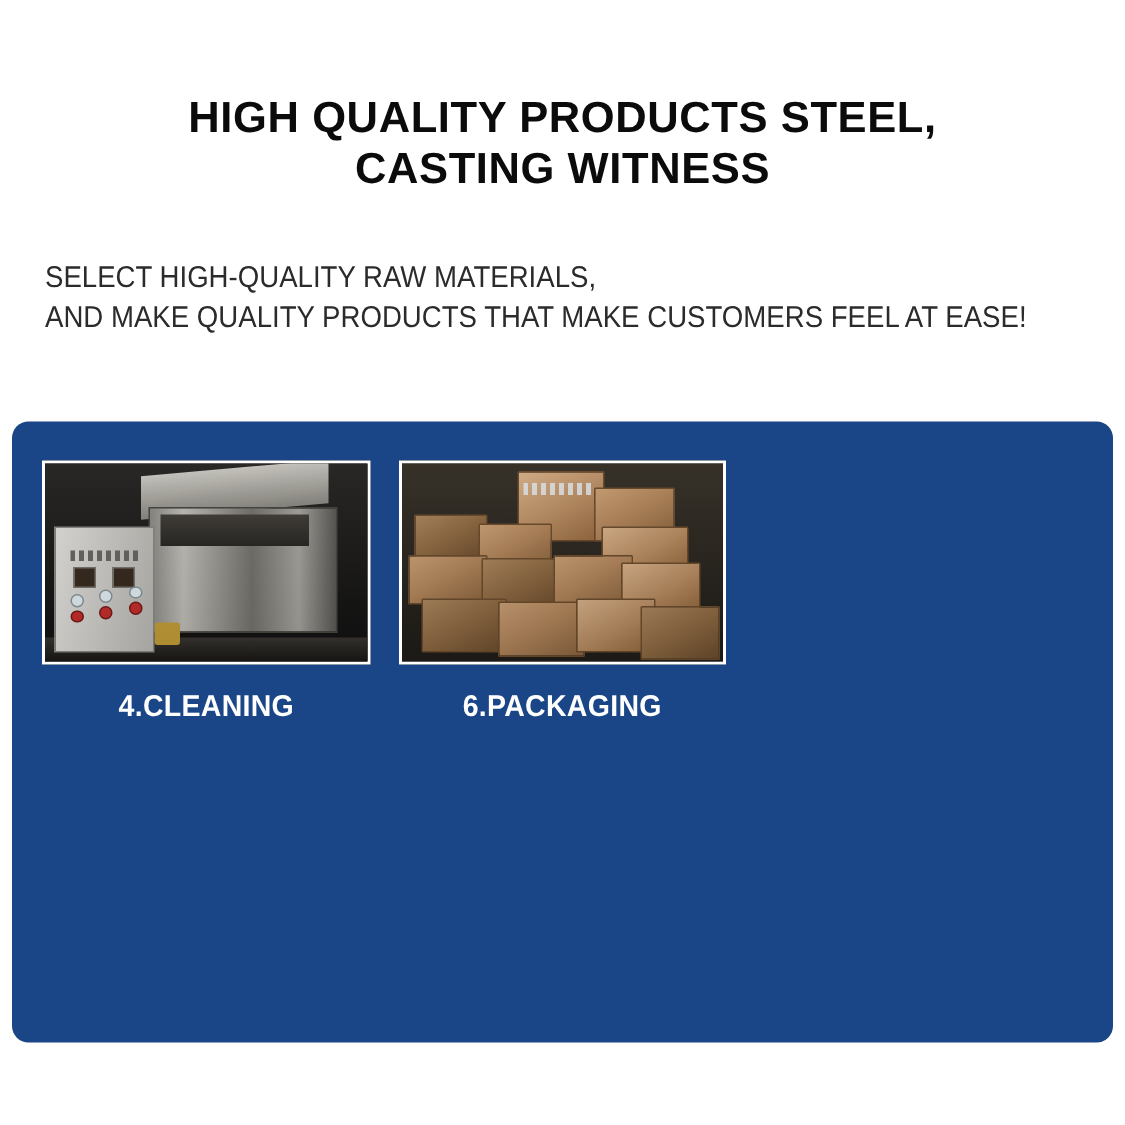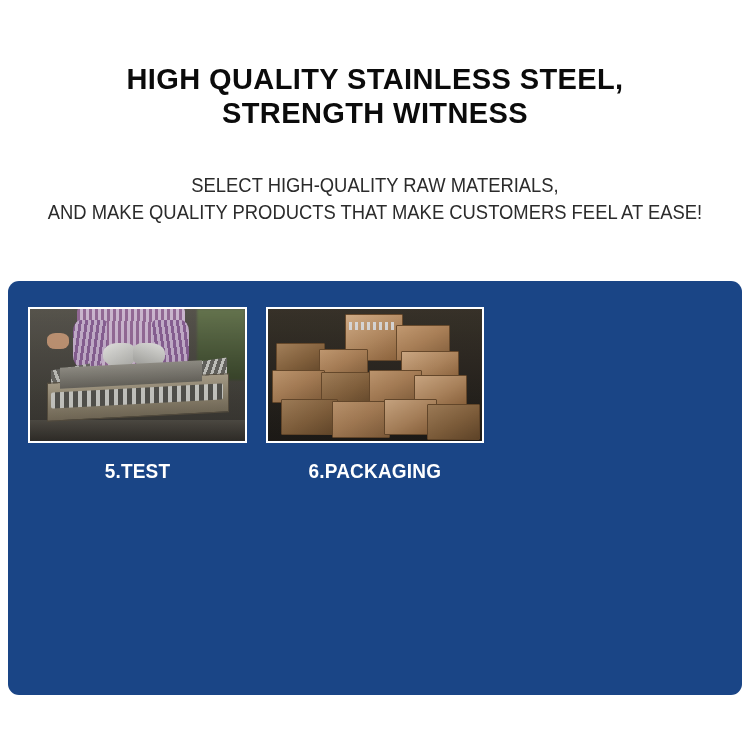--- a/index.html
+++ b/index.html
@@ -21,21 +21,21 @@
     color:#0b0b0b;
     font-weight:bold;
     font-size:29px;
     line-height:34px;
     letter-spacing:0.4px;
     font-family:"Liberation Sans", sans-serif;
   }
   .headline .l2{display:block;}
 
   .subtitle-block{
-    position:absolute;left:0;top:172px;width:750px;text-align:center;
+    position:absolute;left:0;top:172px;width:750px;
   }
   .subtitle{
     margin:0;
     color:#2b2b2b;
     font-size:20px;
     line-height:27px;
     font-weight:400;
     transform:scaleX(0.92);
     transform-origin:center;
     font-family:"Liberation Sans", sans-serif;
@@ -248,60 +248,62 @@
   .photo:after{content:"";position:absolute;inset:0;
     background:linear-gradient(180deg,rgba(0,0,0,.06),rgba(0,0,0,.14));pointer-events:none;}
 </style>
 </head>
 <body>
 
 <div class="page">
 
   <div class="heading-block">
     <h1 class="headline">
-      <span>HIGH QUALITY STAINLESS STEEL,</span>
-      <span class="l2">STRENGTH WITNESS</span>
+      <span>HIGH QUALITY PRODUCTS STEEL,</span>
+      <span class="l2">CASTING WITNESS</span>
     </h1>
   </div>
 
   <div class="subtitle-block">
     <p class="subtitle">
       <span>SELECT HIGH-QUALITY RAW MATERIALS,</span>
       <span class="l2">AND MAKE QUALITY PRODUCTS THAT MAKE CUSTOMERS FEEL AT EASE!</span>
     </p>
   </div>
 
   <div class="panel">
     <div class="grid">
 
 
 
 
-
       <div class="cell">
         <div class="photo">
-          <div class="scene ph-test">
-            <div class="bgw"></div>
-              <div class="greenwall"></div>
-              <div class="ground"></div>
-            <div class="hand-l"></div>
-            <div class="shirt"></div>
-              <div class="arm-l"></div>
-              <div class="arm-r"></div>
-            <div class="glove-a"></div>
-              <div class="glove-b"></div>
-            <div class="partsL"></div>
-              <div class="partsR"></div>
-            <div class="tray"></div>
-              <div class="traytop"></div>
-              <div class="parts"></div>
+          <div class="scene ph-clean">
+            <div class="bgd"></div>
+              <div class="lid"></div>
+              <div class="tank"></div>
+            <div class="tankinner"></div>
+              <div class="floorc"></div>
+              <div class="yellow"></div>
+            <div class="cabinet"></div>
+            <div class="cabtext"></div>
+            <div class="meter m1"></div>
+              <div class="meter m2"></div>
+            <div class="led lw" style="left:8%;top:66%;"></div>
+            <div class="led lw" style="left:17%;top:64%;"></div>
+            <div class="led lw" style="left:26%;top:62%;"></div>
+            <div class="led lr" style="left:8%;top:74%;"></div>
+            <div class="led lr" style="left:17%;top:72%;"></div>
+            <div class="led lr" style="left:26%;top:70%;"></div>
           </div>
         </div>
-        <div class="caption">5.TEST</div>
+        <div class="caption">4.CLEANING</div>
       </div>
+
 
       <div class="cell">
         <div class="photo">
           <div class="scene ph-pack">
             <div class="bgp"></div>
             <div class="box lite" style="left:36%;top:4%;width:26%;height:34%;"></div>
             <div class="logo"></div>
             <div class="box" style="left:60%;top:12%;width:24%;height:26%;"></div>
             <div class="box dark" style="left:4%;top:26%;width:22%;height:22%;"></div>
             <div class="box" style="left:24%;top:30%;width:22%;height:22%;"></div>

